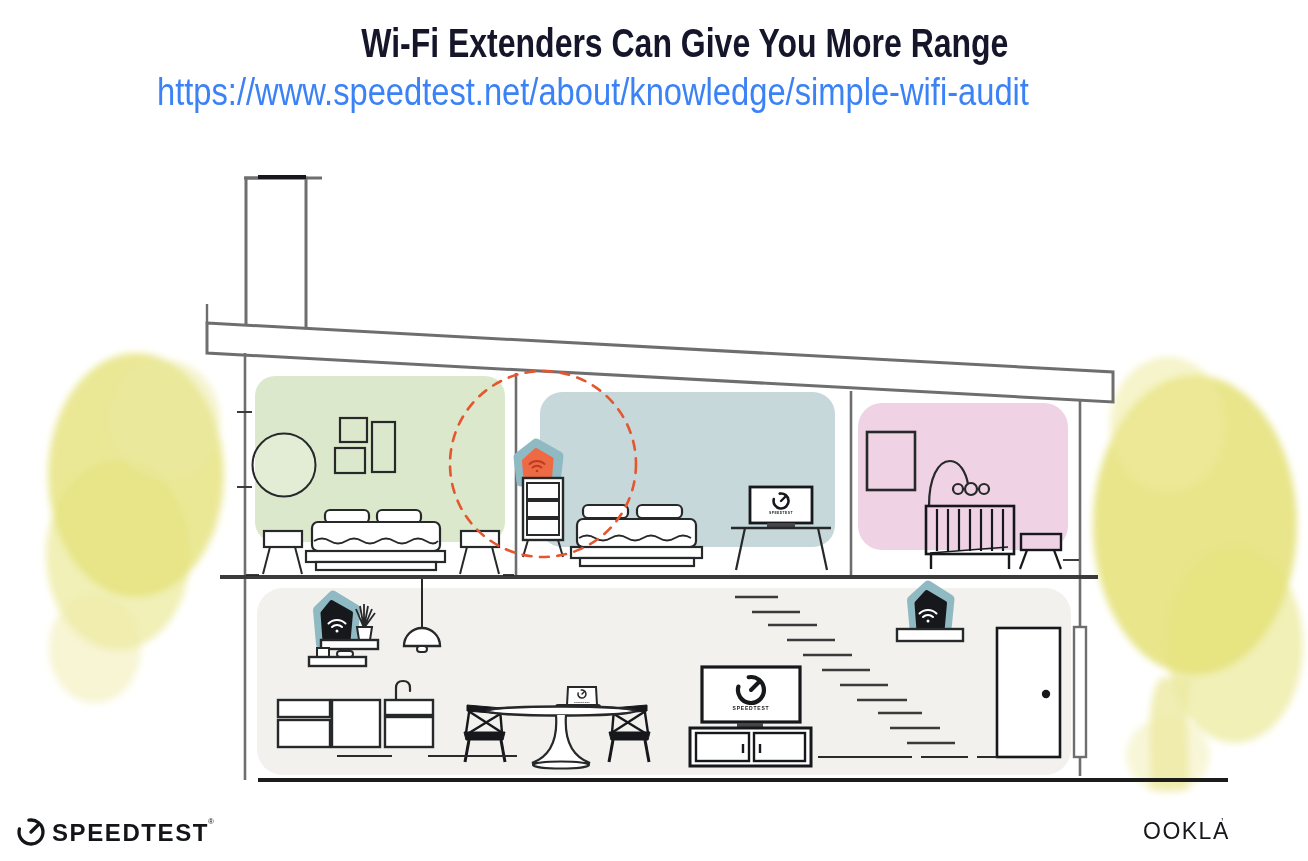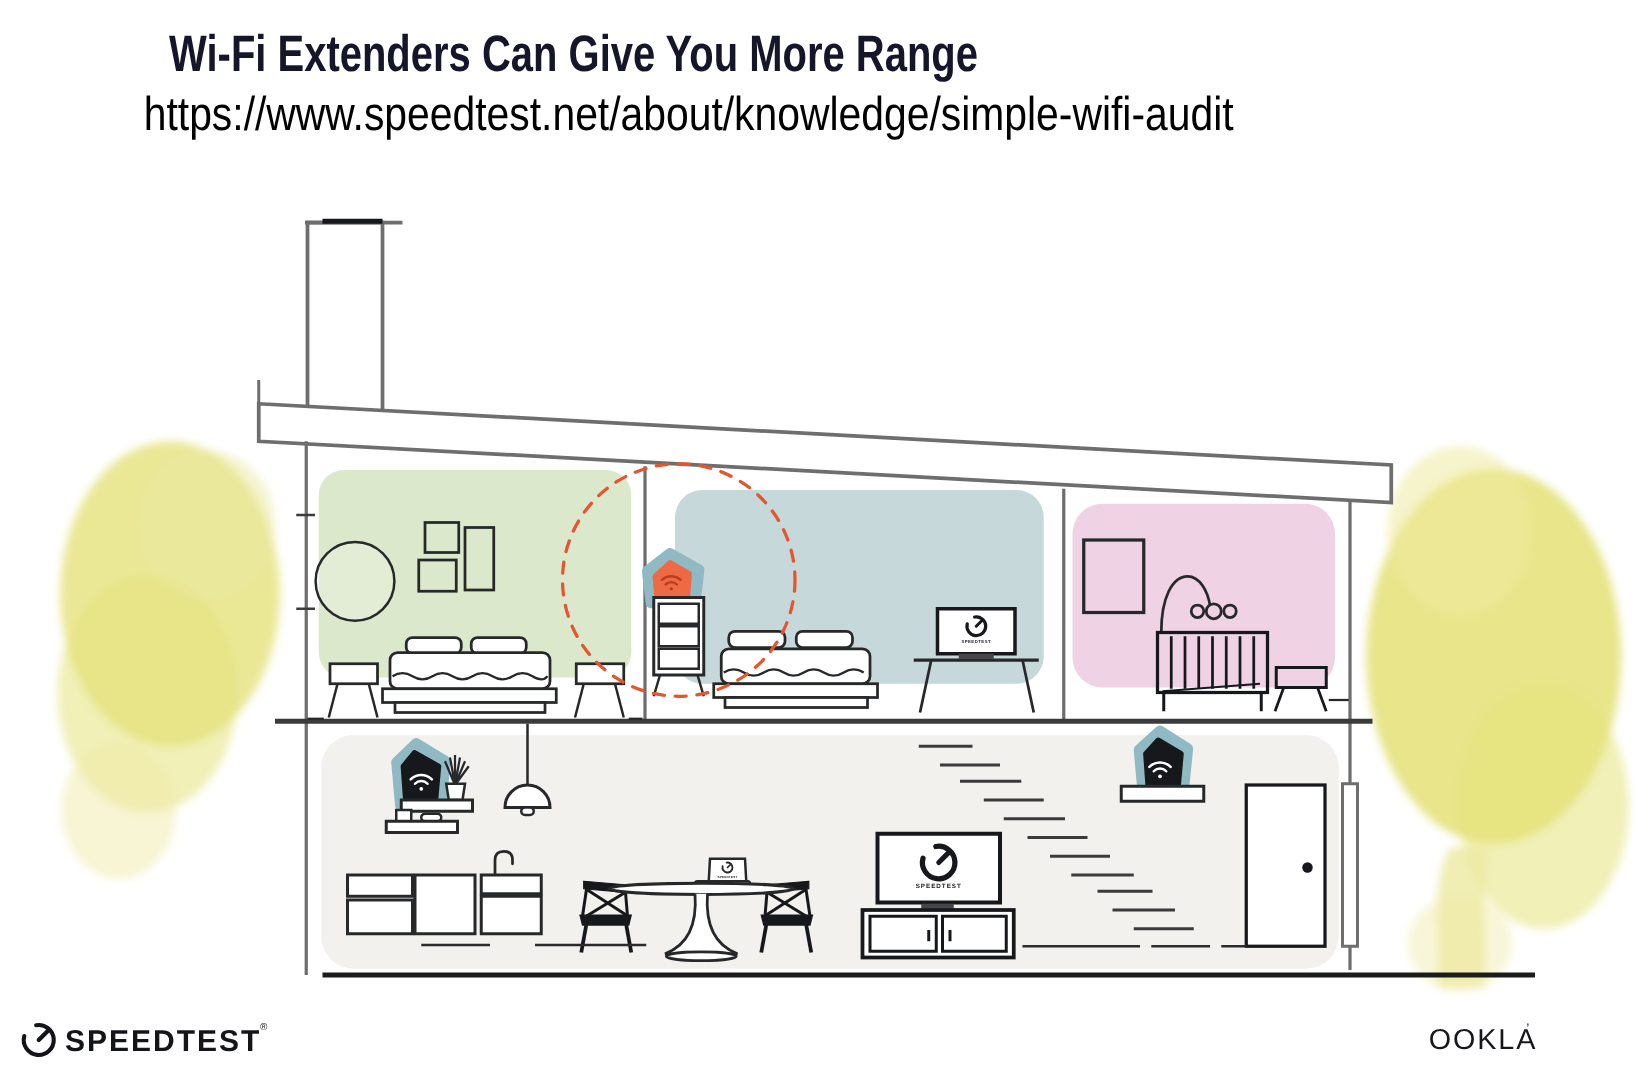--- a/index.html
+++ b/index.html
@@ -1,21 +1,21 @@
 <!DOCTYPE html>
 <html><head>
 <meta charset="utf-8">
 <style>
   html,body{margin:0;padding:0;background:#ffffff;}
   .canvas{position:relative;width:1308px;height:861px;background:#ffffff;overflow:hidden;
           font-family:"Liberation Sans", sans-serif;}
-  .hdr{position:absolute;left:0;top:22px;width:1100px;text-align:left;margin-left:44px;}
+  .hdr{position:absolute;left:0;top:22px;width:1100px;text-align:right;}
   .hdr .title{font-size:41px;font-weight:bold;color:#15162a;line-height:1.05;
               display:inline-block;transform:scaleX(.78);transform-origin:50% 50%;white-space:nowrap;}
-  .hdr .url{margin-top:8px;font-size:38px;font-weight:400;color:#000000;line-height:1.05;}
+  .hdr .url{margin-top:8px;font-size:38px;font-weight:400;color:#3b82f6;line-height:1.05;}
   .hdr .url span{display:inline-block;transform:scaleX(.86);transform-origin:50% 50%;white-space:nowrap;}
   .art{position:absolute;left:0;top:0;}
   .foot-left{position:absolute;left:12px;top:810px;}
   .foot-right{position:absolute;left:1141px;top:812px;}
   svg text{font-family:"Liberation Sans", sans-serif;}
 </style>
 </head>
 <body>
 
 <div class="canvas">

